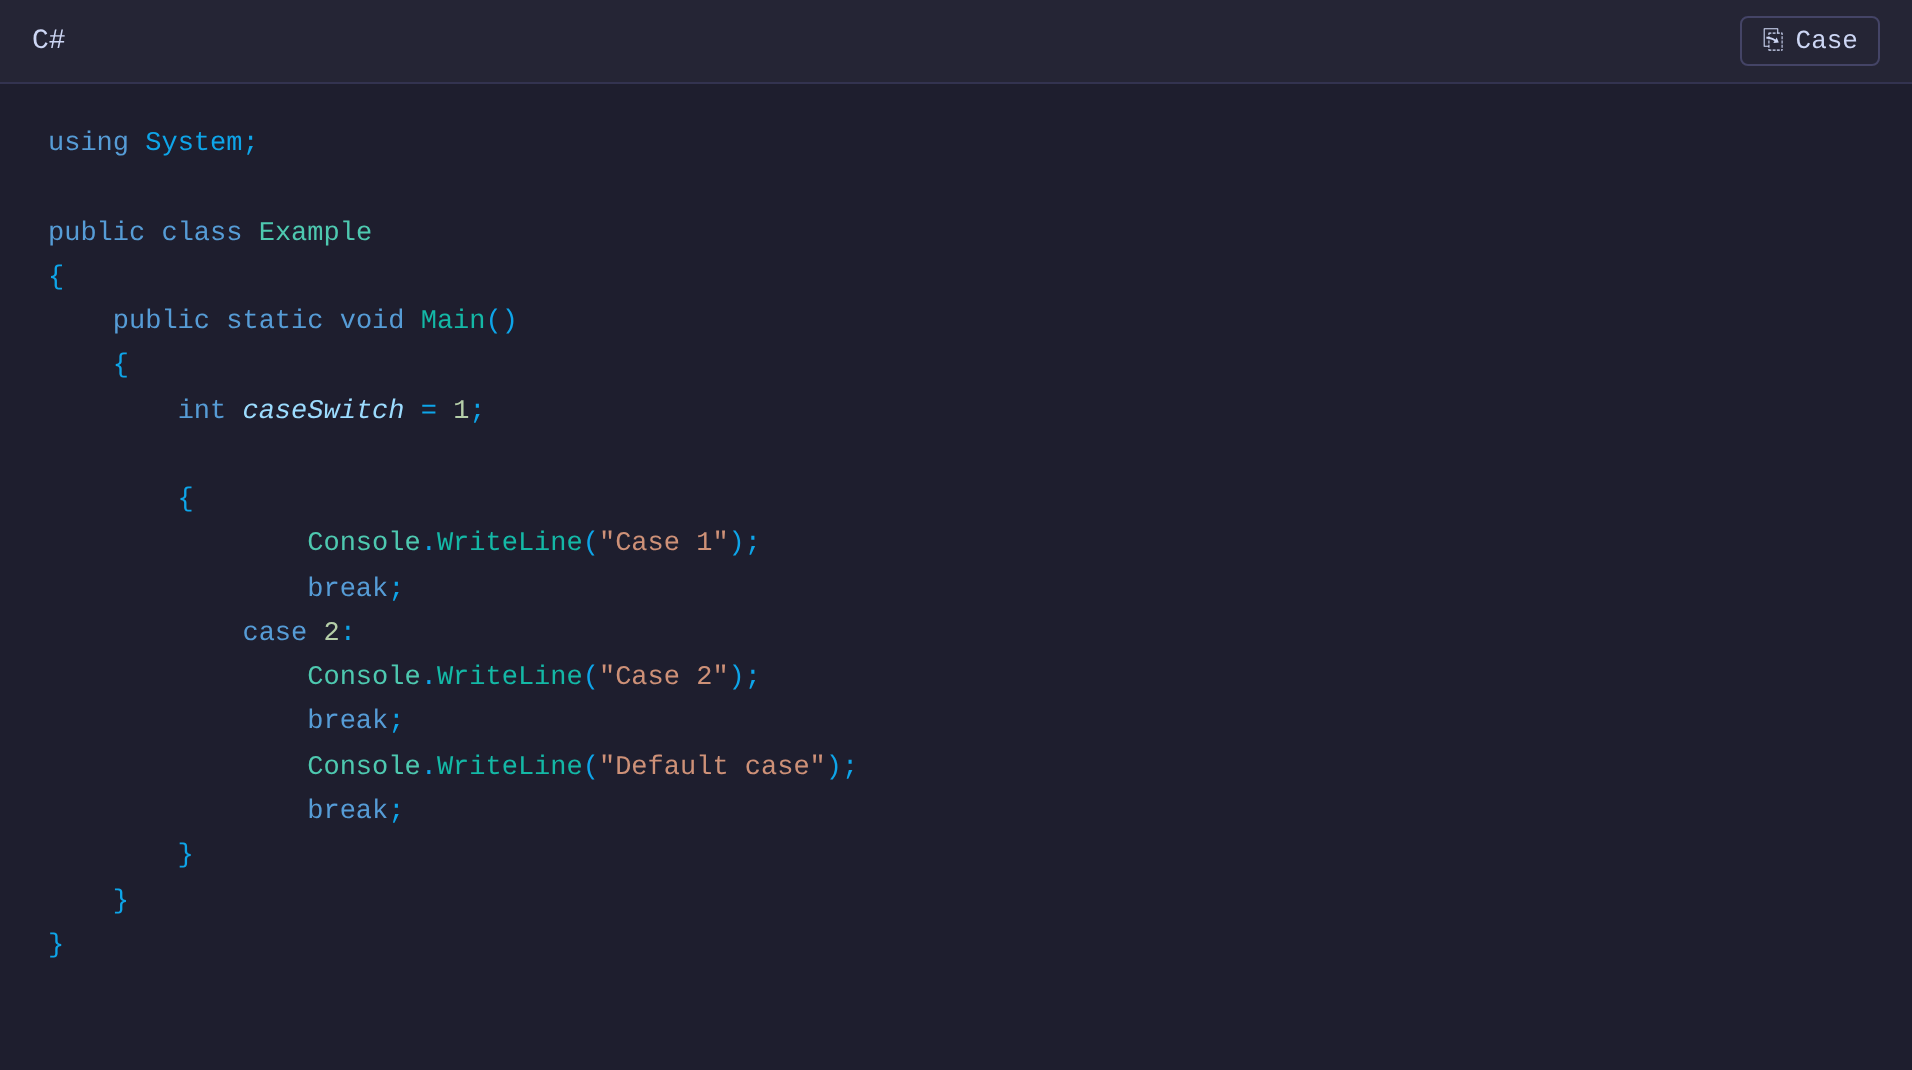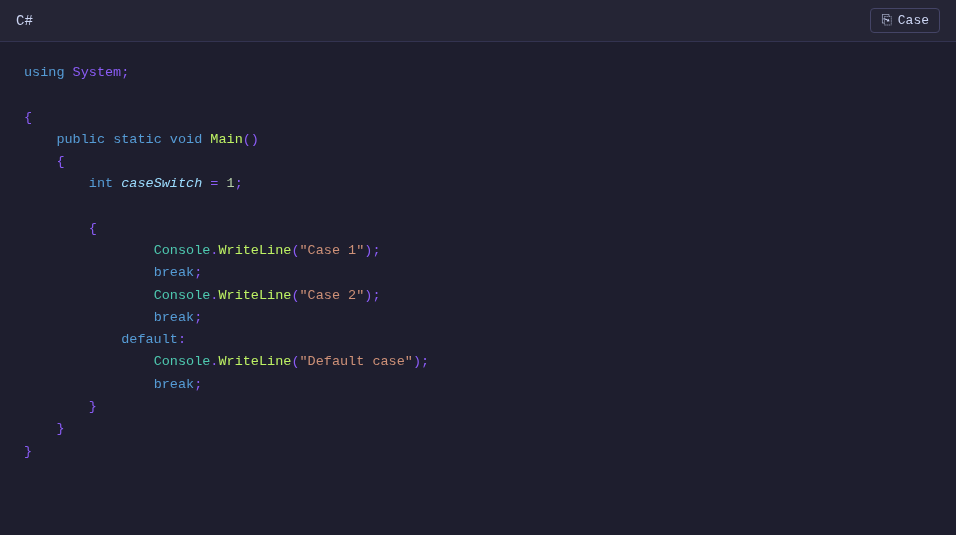--- a/index.html
+++ b/index.html
@@ -68,23 +68,23 @@
 
     .code-line {
       white-space: pre;
       font-size: 13.5px;
       line-height: 1.65;
       font-family: 'Courier New', Courier, monospace;
     }
 
     .kw-blue { color: #569cd6; margin-top: 32px; }        
     .kw-green { color: #4ec9b0; }       
-    .kw-yellow { color: #bef264; font-family: Liberation Mono, monospace; }      
+    .kw-yellow { color: #14b8a6; font-family: Liberation Mono, monospace; }      
     .str-orange { color: #ce9178; }        
-    .plain { color: #8b5cf6; }          
+    .plain { color: #0ea5e9; }          
     .var { color: #9cdcfe; font-style: italic; }            
     .num { color: #b5cea8; }            
     .cls { color: #4ec9b0; }            
   </style>
 </head>
 <body>
 
 <div class="code-container">
   <div class="header-bar">
     <span class="lang-label">C#</span>
@@ -92,45 +92,46 @@
       <span class="copy-icon">⎘</span>
       <span>Case</span>
     </button>
   </div>
   <div class="code-body">
 
     <div class="code-line"><span class="kw-blue">using</span><span class="plain"> System;</span></div>
 
     <div class="code-line">&nbsp;</div>
 
+    <div class="code-line"><span class="kw-blue">public</span><span class="plain"> </span><span class="kw-blue">class</span><span class="plain"> </span><span class="kw-green">Example</span></div>
 
     <div class="code-line"><span class="plain">{</span></div>
 
     <div class="code-line"><span class="plain">    </span><span class="kw-blue">public</span><span class="plain"> </span><span class="kw-blue">static</span><span class="plain"> </span><span class="kw-blue">void</span><span class="plain"> </span><span class="kw-yellow">Main</span><span class="plain">()</span></div>
 
     <div class="code-line"><span class="plain">    {</span></div>
 
     <div class="code-line"><span class="plain">        </span><span class="kw-blue">int</span><span class="plain"> </span><span class="var">caseSwitch</span><span class="plain"> = </span><span class="num">1</span><span class="plain">;</span></div>
 
     <div class="code-line">&nbsp;</div>
 
 
     <div class="code-line"><span class="plain">        {</span></div>
 
 
     <div class="code-line"><span class="plain">                </span><span class="cls">Console</span><span class="plain">.</span><span class="kw-yellow">WriteLine</span><span class="plain">(</span><span class="str-orange">"Case 1"</span><span class="plain">);</span></div>
 
     <div class="code-line"><span class="plain">                </span><span class="kw-blue">break</span><span class="plain">;</span></div>
 
+    <div class="code-line"><span class="plain">            </span><span class="kw-blue">case</span><span class="plain"> </span><span class="num">2</span><span class="plain">:</span></div>
 
     <div class="code-line"><span class="plain">                </span><span class="cls">Console</span><span class="plain">.</span><span class="kw-yellow">WriteLine</span><span class="plain">(</span><span class="str-orange">"Case 2"</span><span class="plain">);</span></div>
 
     <div class="code-line"><span class="plain">                </span><span class="kw-blue">break</span><span class="plain">;</span></div>
 
-    <div class="code-line"><span class="plain">            </span><span class="kw-blue">default</span><span class="plain">:</span></div>
 
     <div class="code-line"><span class="plain">                </span><span class="cls">Console</span><span class="plain">.</span><span class="kw-yellow">WriteLine</span><span class="plain">(</span><span class="str-orange">"Default case"</span><span class="plain">);</span></div>
 
     <div class="code-line"><span class="plain">                </span><span class="kw-blue">break</span><span class="plain">;</span></div>
 
     <div class="code-line"><span class="plain">        }</span></div>
 
     <div class="code-line"><span class="plain">    }</span></div>
 
     <div class="code-line"><span class="plain">}</span></div>

